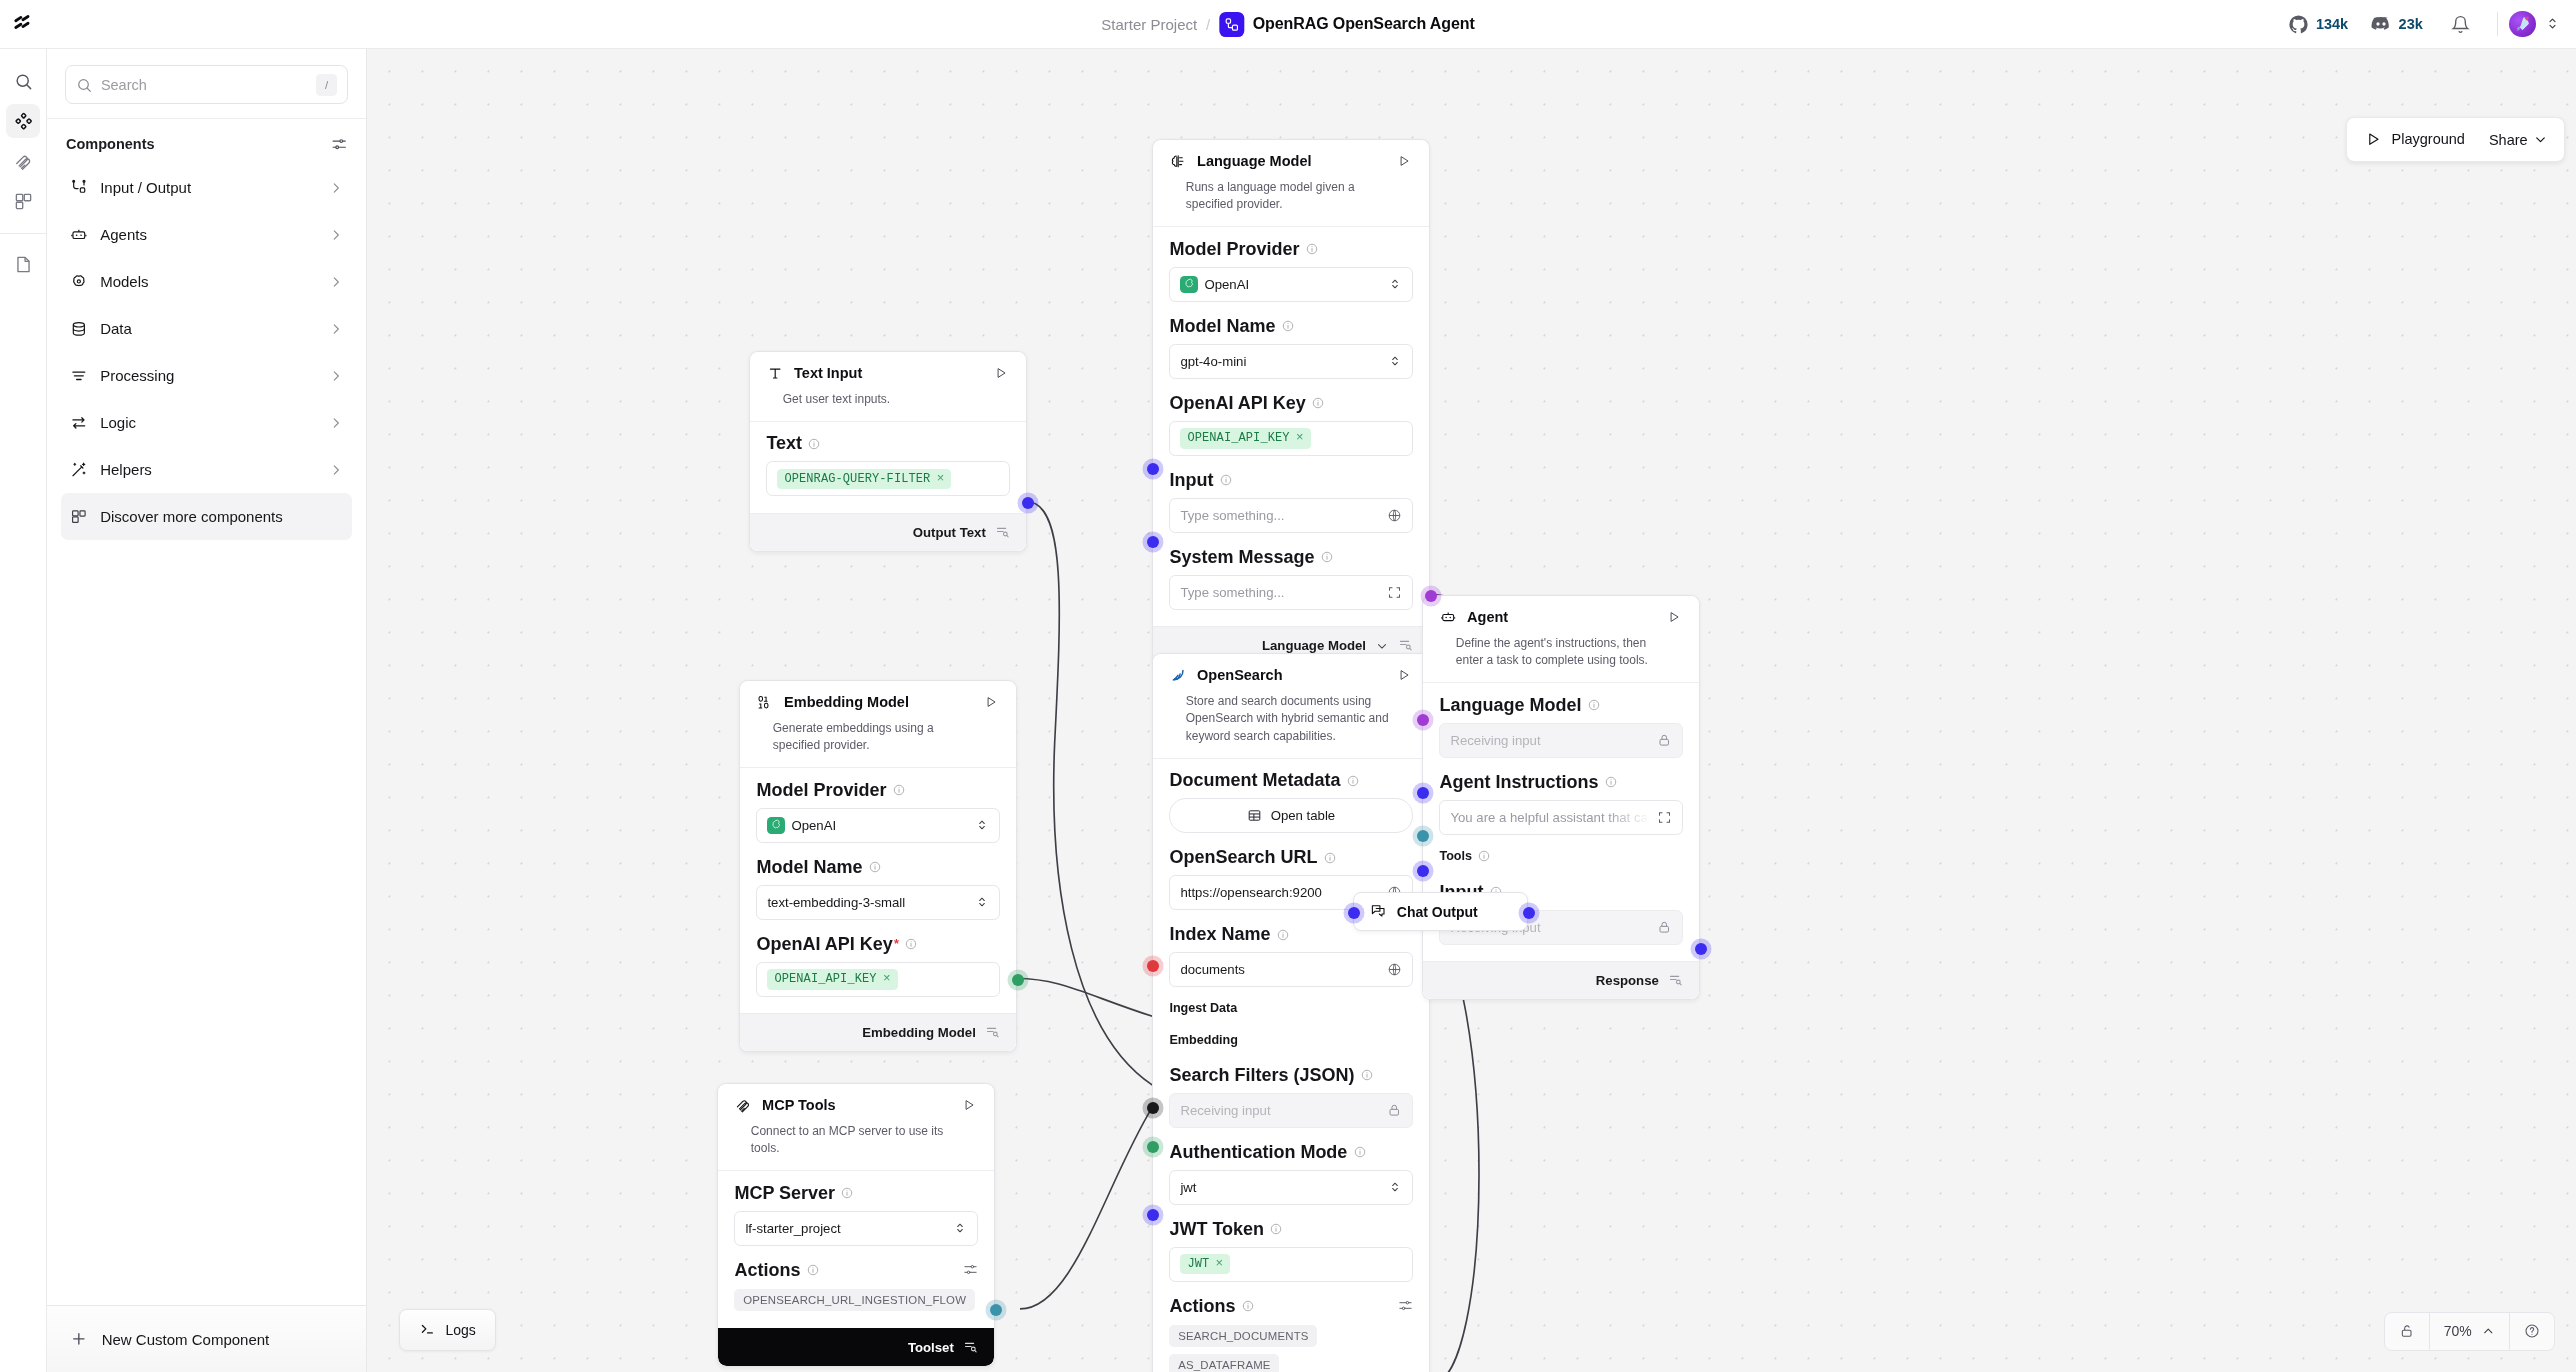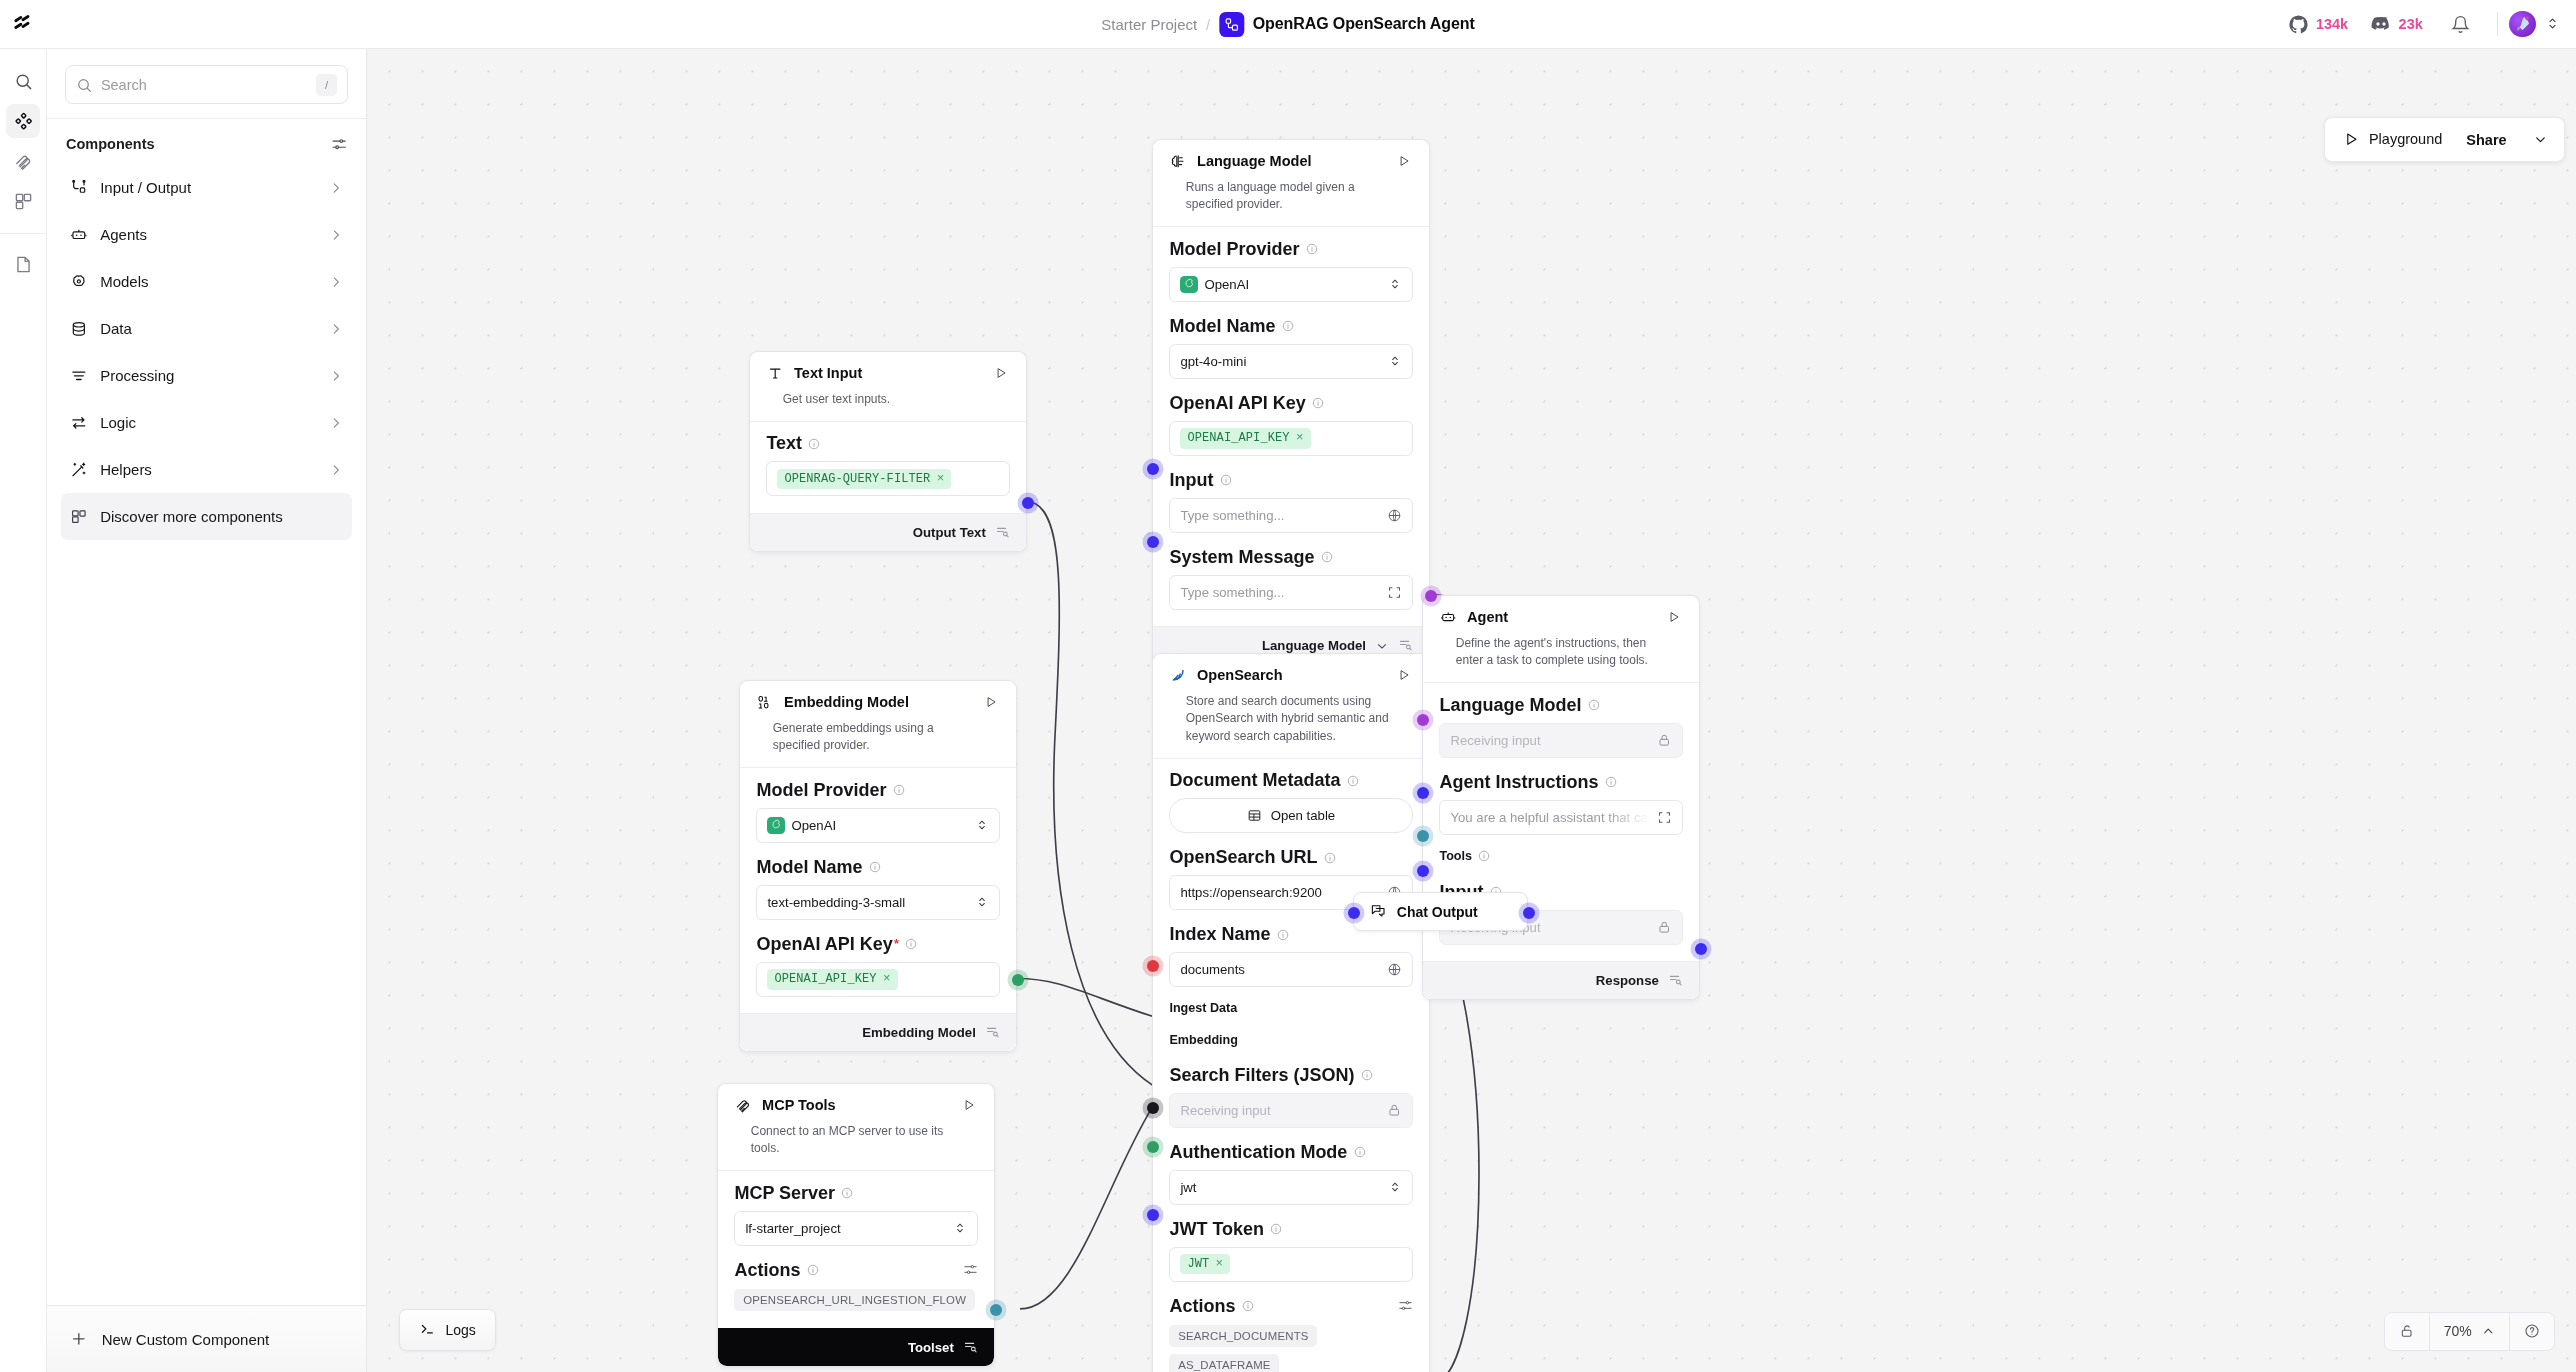--- a/index.html
+++ b/index.html
@@ -32,21 +32,21 @@
   .flow-badge {
     width: 25px; height: 25px; border-radius: 6.3px; background: #3b12f0;
     display: flex; align-items: center; justify-content: center;
   }
   .flow-title { font-size: 16px; font-weight: 700; color: #0c0c0f; letter-spacing: -0.1px; }
 
   .top-right {
     position: absolute; right: 16.4px; display: flex; align-items: center; gap: 0px; height: 49px;
   }
   .stat { display: flex; align-items: center; gap: 7.6px; padding: 0 11.4px; }
-  .stat-num { font-size: 14.5px; font-weight: 700; color: #ec4899; }
+  .stat-num { font-size: 14.5px; font-weight: 700; color: #0c4a6e; }
   .bell-btn { padding: 0 16.4px; display: flex; align-items: center; }
   .topdiv { width: 0.6px; height: 24px; background: #e3e3e6; margin: 0 11.4px; }
   .avatar {
     width: 26.5px; height: 26.5px; border-radius: 50%;
     background: radial-gradient(circle at 35% 35%, #a855f7 0%, #8b2fd6 55%, #6b21a8 100%);
     display:flex; align-items:center; justify-content:center; overflow:hidden;
   }
   .avatar svg { width: 19px; height: 19px; }
   .updown { margin-left: 8.8px; }
 
@@ -206,21 +206,21 @@
   .mini-title { font-size: 14px; font-weight: 700; color:#0e0e12; }
 
   
   .float-tr {
     position: absolute; top: 68px; right: 11px; height: 45px;
     background:#fff; border:0.6px solid #e9e9ec; border-radius: 8.2px;
     box-shadow: 0 1.3px 5px rgba(16,16,24,0.07);
     display:flex; align-items:center; z-index: 45;
   }
   .pg-btn { display:flex; align-items:center; gap:10px; padding: 0 17.7px; font-size:14.5px; color:#121217; }
-  .share-btn { display:flex; align-items:center; gap:26px; padding: 0 16.4px 0 6.3px; font-size:14.5px; color:#121217;font-weight:bold; }
+  .share-btn { display:flex; align-items:center; gap:5px; padding: 0 16.4px 0 6.3px; font-size:14.5px; color:#121217; }
 
   .logs-btn {
     position: absolute; left: 32px; bottom: 21.4px; height: 42px;
     background: linear-gradient(to bottom,#fefefe,#f4f4f5);
     border:0.6px solid #e4e4e8; border-radius: 7.6px;
     display:flex; align-items:center; gap:10px; padding: 0 19px; z-index: 45;
     box-shadow: 0 0.6px 2.5px rgba(16,16,24,0.05);
   }
   .logs-label { font-size: 14px; color:#121217; }
 

